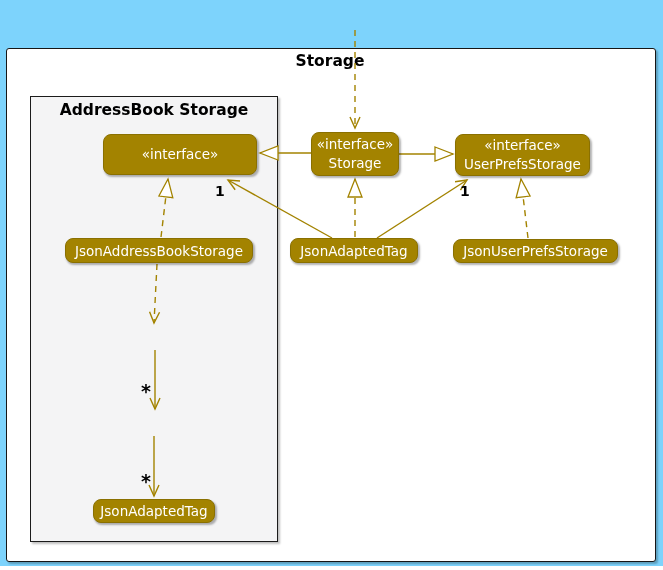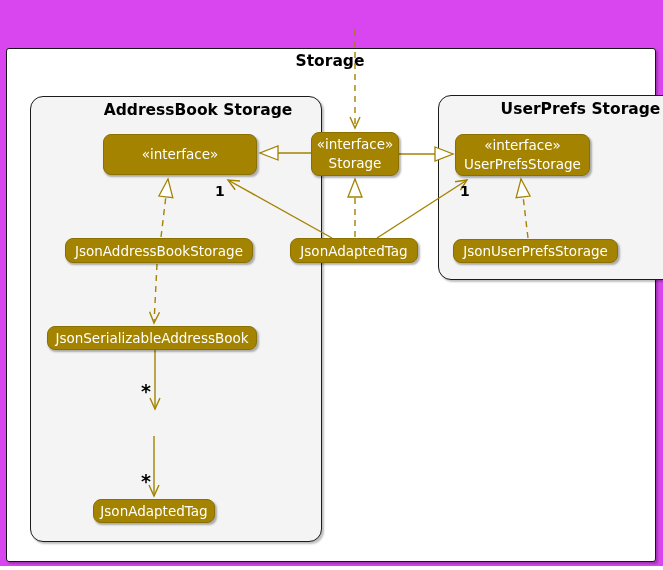--- a/index.html
+++ b/index.html
@@ -5,30 +5,30 @@
   :root{
     --color-accent:#A38300;
     --color-accent-border:#8a7000;
     --color-package-bg:#F4F4F5;
     --color-frame-border:#161616;
     --color-text-on-accent:#FFFFFF;
     --color-label:#000000;
   }
   html,body{margin:0;padding:0;background:#fff;}
   body{font-family:"DejaVu Sans", sans-serif;}
-  #stage{position:relative;width:663px;height:566px;overflow:hidden;background:#d946ef;}
+  #stage{position:relative;width:663px;height:566px;overflow:hidden;background:#7dd3fc;}
 
   .frame{position:absolute;left:6px;top:48px;width:648px;height:512px;
          border:1.6px solid var(--color-frame-border);border-radius:3px;background:#fff;
          box-shadow:2px 2px 2px rgba(0,0,0,.25);}
   .frame-title{position:absolute;left:6px;top:52px;width:648px;text-align:center;
          font-weight:bold;font-size:15.5px;color:var(--color-label);}
 
   .package{position:absolute;background:var(--color-package-bg);
-         border:1px solid #1b1b1b;border-radius:13px;box-shadow:2px 2px 2px rgba(0,0,0,.25);padding-left:44px;}
+         border:1px solid #1b1b1b;border-radius:0;box-shadow:2px 2px 2px rgba(0,0,0,.25);}
   .pkg-ab{left:30px;top:96px;width:246px;height:444px;}
   .pkg-up{left:438px;top:95px;width:195px;height:183px;}
   .package-title{width:100%;text-align:center;font-weight:bold;font-size:15.5px;
          color:var(--color-label);margin-top:4px;}
 
   .node{position:absolute;background:var(--color-accent);color:var(--color-text-on-accent);
         border:1px solid var(--color-accent-border);border-radius:8px;
         box-shadow:1.5px 2px 2px rgba(0,0,0,.3);
         display:flex;align-items:center;justify-content:center;
         font-size:13.5px;white-space:nowrap;box-sizing:border-box;}
@@ -56,23 +56,20 @@
 </head>
 <body>
 
 <div id="stage">
 
   <div class="frame"></div>
   <div class="frame-title">Storage</div>
 
   <div class="package pkg-ab">
     <div class="package-title">AddressBook Storage</div>
-  </div>
-  <div class="package pkg-up">
-    <div class="package-title">UserPrefs Storage</div>
   </div>
 
   <svg class="edges" viewBox="0 0 663 570" xmlns="http://www.w3.org/2000/svg">
     <defs>
       <marker id="arrowV" orient="auto" markerUnits="userSpaceOnUse" markerWidth="14" markerHeight="13" refX="12" refY="6">
         <path class="mk-v" d="M1,1 L12,6 L1,11"></path>
       </marker>
       <marker id="triangle" orient="auto" markerUnits="userSpaceOnUse" markerWidth="21" markerHeight="17" refX="19" refY="8">
         <path class="mk-tri" d="M1,1 L19,8 L1,15 Z"></path>
       </marker>
@@ -115,23 +112,20 @@
 
   <div class="node n-jabs">
     <span>JsonAddressBookStorage</span>
   </div>
   <div class="node n-sm">
     <span>JsonAdaptedTag</span>
   </div>
   <div class="node n-jups">
     <span>JsonUserPrefsStorage</span>
   </div>
-  <div class="node n-jsab">
-    <span>JsonSerializableAddressBook</span>
-  </div>
   <div class="node n-jat">
     <span>JsonAdaptedTag</span>
   </div>
 
   <div class="mult" style="left:215px;top:183px;">1</div>
   <div class="mult" style="left:460px;top:183px;">1</div>
   <div class="mult mult-star" style="left:141px;top:384px;">*</div>
   <div class="mult mult-star" style="left:141px;top:474px;">*</div>
 
 </div>

